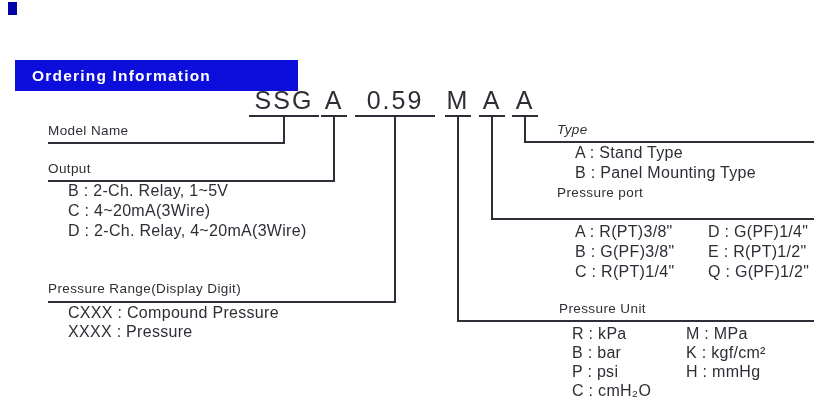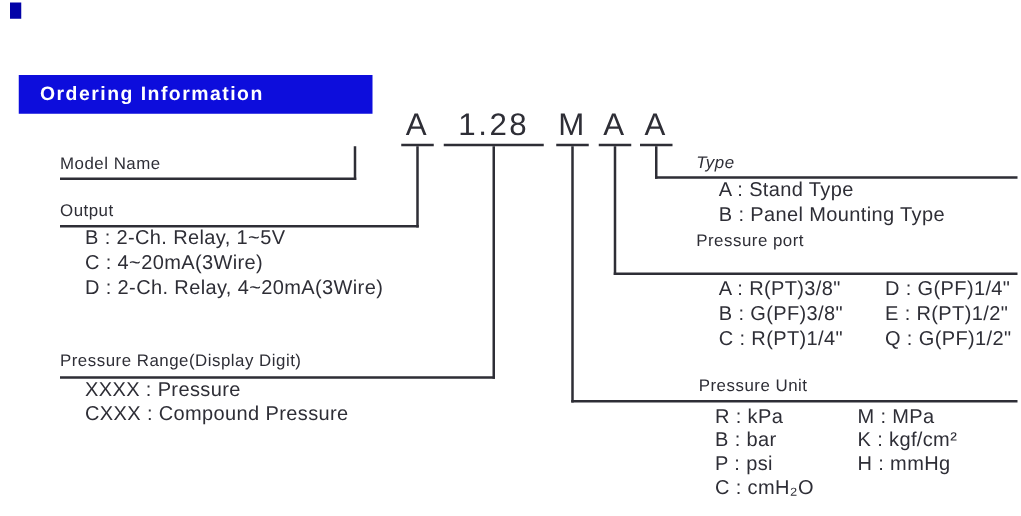--- a/index.html
+++ b/index.html
@@ -30,22 +30,23 @@
   .opt-list.lh19 .opt{height:19px;line-height:19px;}
 </style>
 </head>
 <body>
 
 <div class="page">
 
   <div class="corner-square"></div>
   <div class="banner">Ordering Information</div>
 
+  <div class="code-seg" style="left:249px;width:70px;">SSG</div>
   <div class="code-seg" style="left:321px;width:26px;">A</div>
-  <div class="code-seg" style="left:355px;width:80px;">1.28</div>
+  <div class="code-seg" style="left:355px;width:80px;">0.59</div>
   <div class="code-seg" style="left:445px;width:26px;">M</div>
   <div class="code-seg" style="left:479px;width:26px;">A</div>
   <div class="code-seg" style="left:512px;width:26px;">A</div>
 
   <div class="line" style="left:283px;top:117px;width:2px;height:27px;"></div>
   <div class="line" style="left:48px;top:142px;width:237px;height:2px;"></div>
 
   <div class="line" style="left:333px;top:117px;width:2px;height:65px;"></div>
   <div class="line" style="left:48px;top:180px;width:287px;height:2px;"></div>
 
@@ -68,22 +69,22 @@
   <div class="section-label" style="left:557px;top:185px;">Pressure port</div>
   <div class="section-label" style="left:559px;top:301px;">Pressure Unit</div>
 
   <div class="opt-list" style="left:68px;top:181px;">
     <div class="opt">B : 2-Ch. Relay, 1~5V</div>
     <div class="opt">C : 4~20mA(3Wire)</div>
     <div class="opt">D : 2-Ch. Relay, 4~20mA(3Wire)</div>
   </div>
 
   <div class="opt-list lh19" style="left:68px;top:303px;">
+    <div class="opt">CXXX : Compound Pressure</div>
     <div class="opt">XXXX : Pressure</div>
-    <div class="opt">CXXX : Compound Pressure</div>
   </div>
 
   <div class="opt-list" style="left:575px;top:143px;">
     <div class="opt">A : Stand Type</div>
     <div class="opt">B : Panel Mounting Type</div>
   </div>
 
   <div class="opt-list" style="left:575px;top:222px;">
     <div class="opt">A : R(PT)3/8"</div>
     <div class="opt">B : G(PF)3/8"</div>

